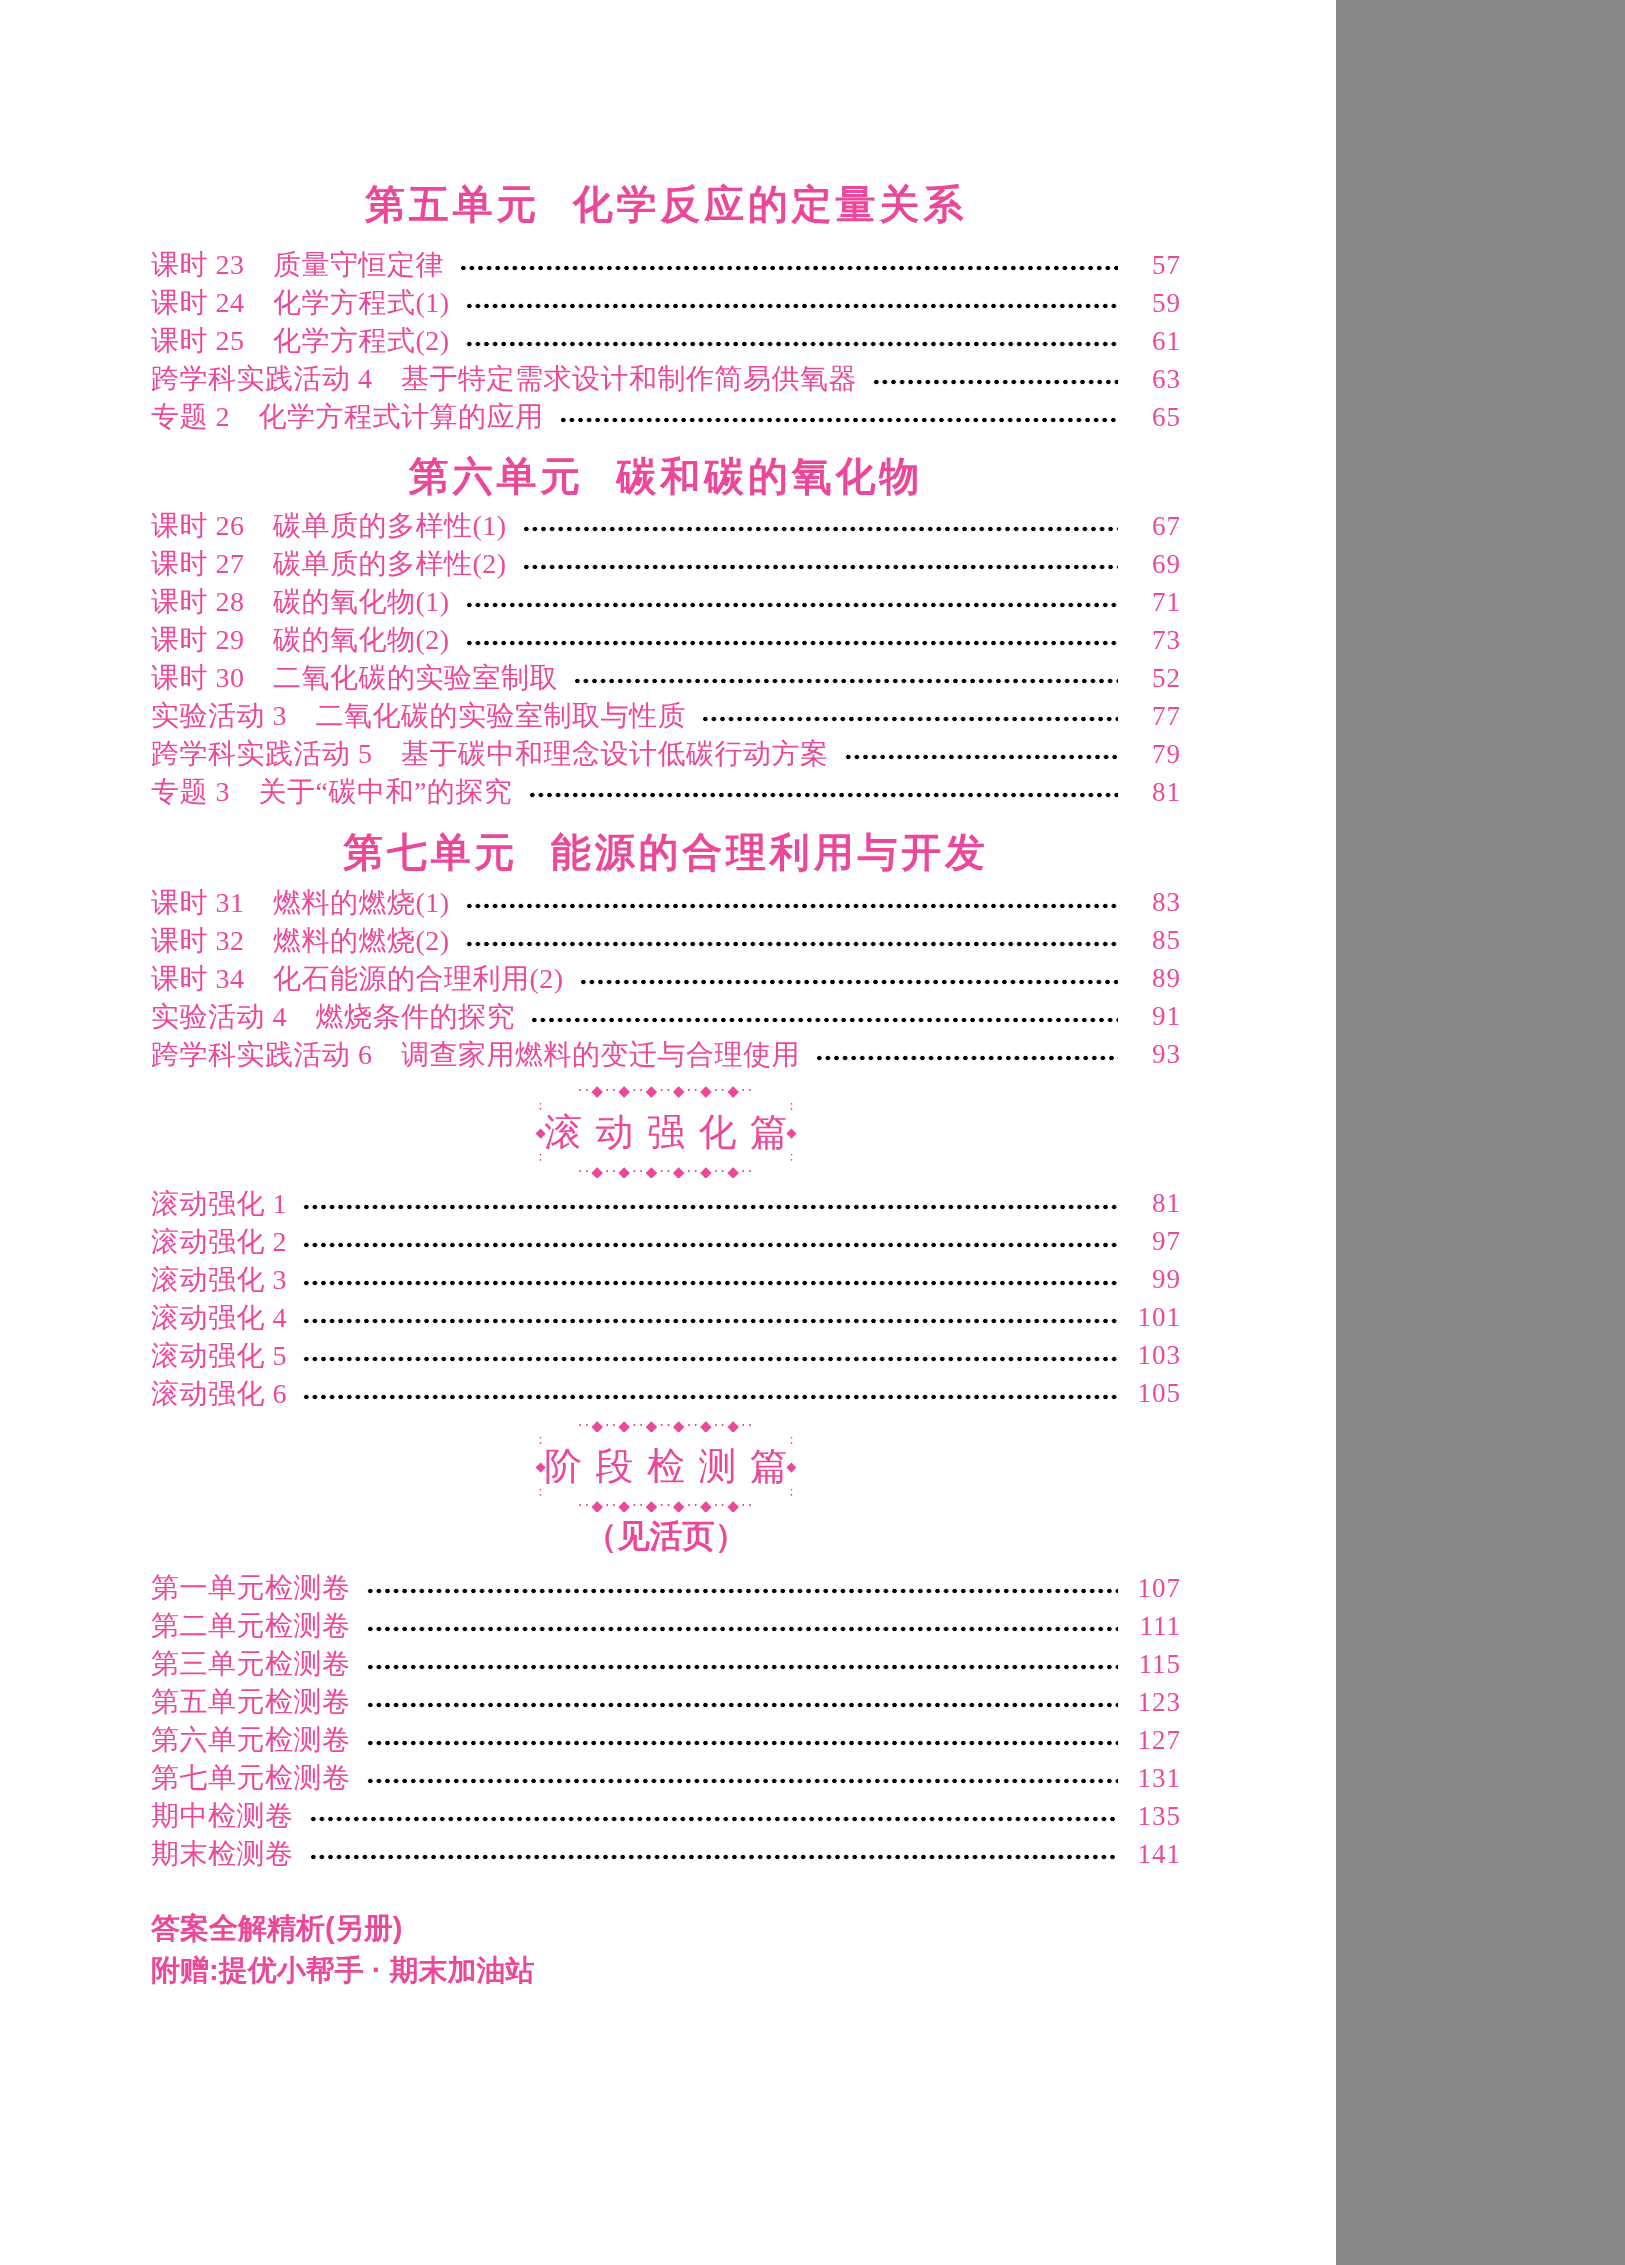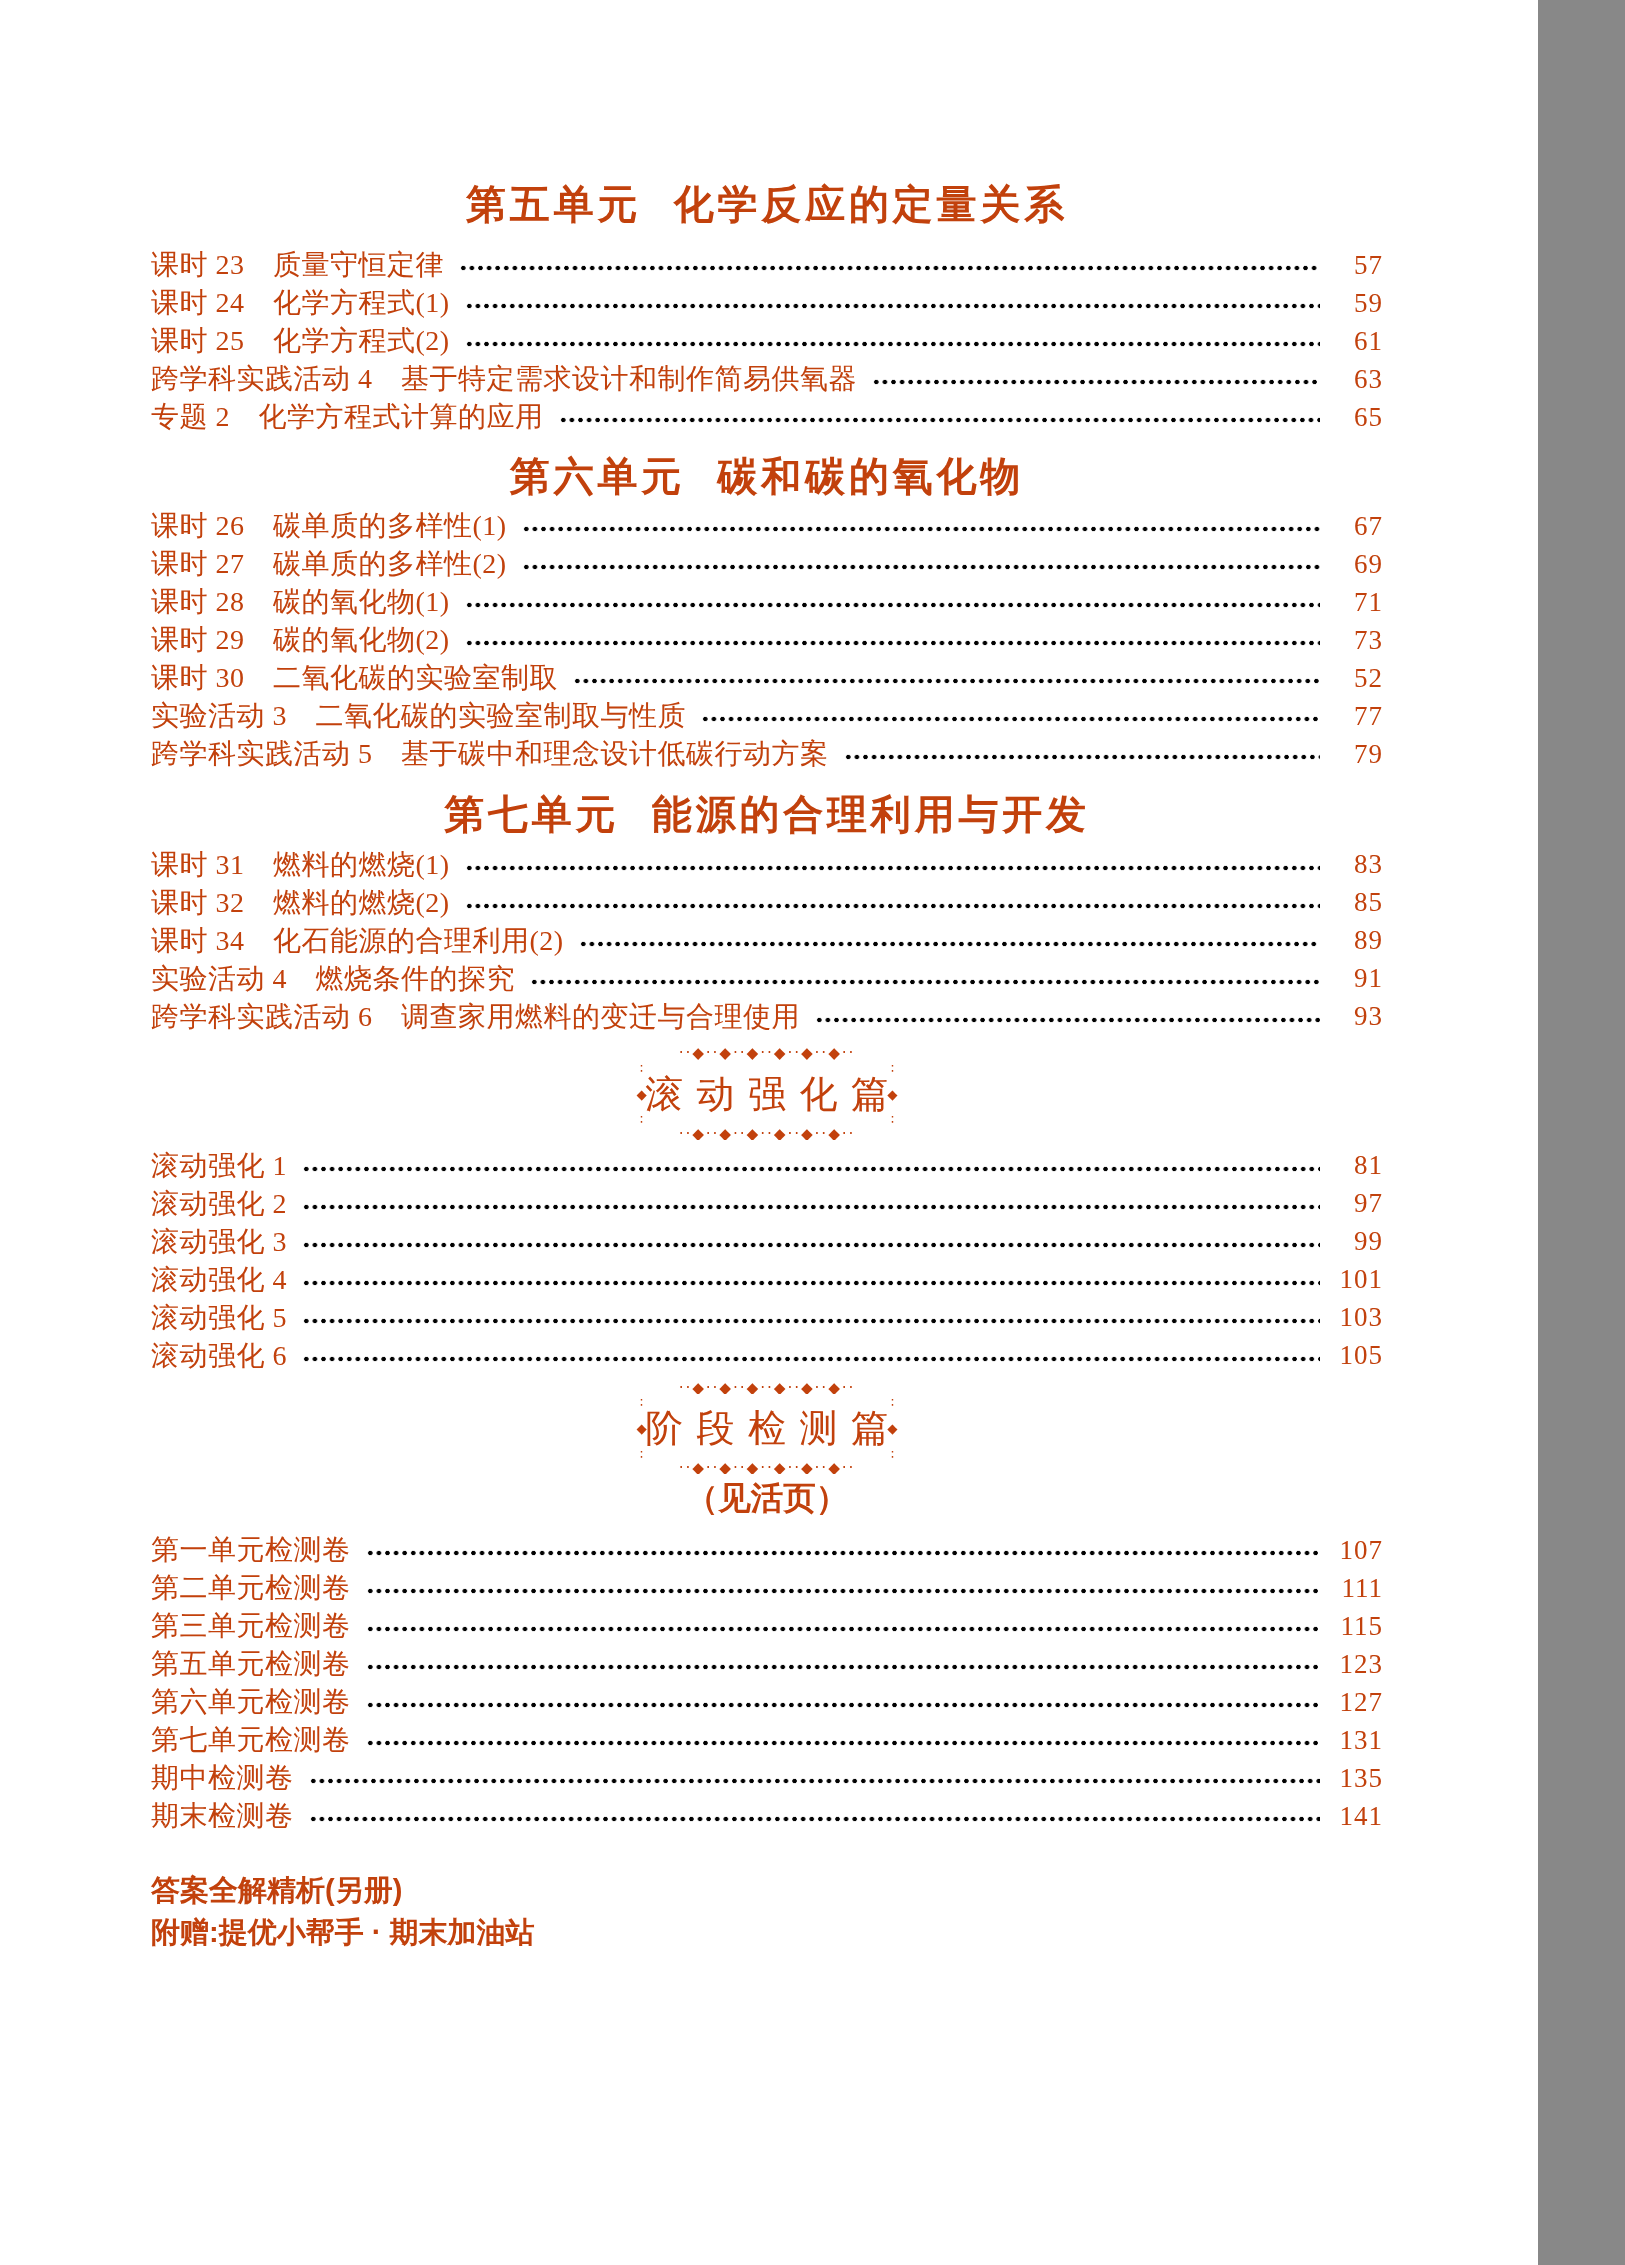--- a/index.html
+++ b/index.html
@@ -1,21 +1,21 @@
 <!DOCTYPE html>
 <html><head>
 <meta charset="utf-8">
 <style>
   html,body { margin:0; padding:0; background:#888; }
   .page {
     position:relative;
-    width:1538px; height:2265px;
+    width:1336px; height:2265px;
     background:#ffffff;
     font-family:"Liberation Serif","DejaVu Serif",serif;
-    color:#c2410c;
+    color:#ec4899;
     overflow:hidden;
   }
   .content {
     position:absolute;
     left:151px; right:155px; top:0;
   }
   
   .unit {
     margin:0; text-align:center;
     font-size:40px; line-height:50px; font-weight:bold;
@@ -140,20 +140,25 @@
       <div class="row">
           <span class="rt">实验活动 3　二氧化碳的实验室制取与性质</span>
           <span class="dots"></span>
           <span class="pg">77</span>
         </div>
       <div class="row">
           <span class="rt">跨学科实践活动 5　基于碳中和理念设计低碳行动方案</span>
           <span class="dots"></span>
           <span class="pg">79</span>
         </div>
+      <div class="row">
+          <span class="rt">专题 3　关于“碳中和”的探究</span>
+          <span class="dots"></span>
+          <span class="pg">81</span>
+        </div>
     </div>
 
     <h2 class="unit h3"><span class="u">第七单元</span><span>能源的合理利用与开发</span></h2>
     <div class="rows">
       <div class="row">
           <span class="rt">课时 31　燃料的燃烧(1)</span>
           <span class="dots"></span>
           <span class="pg">83</span>
         </div>
       <div class="row">

